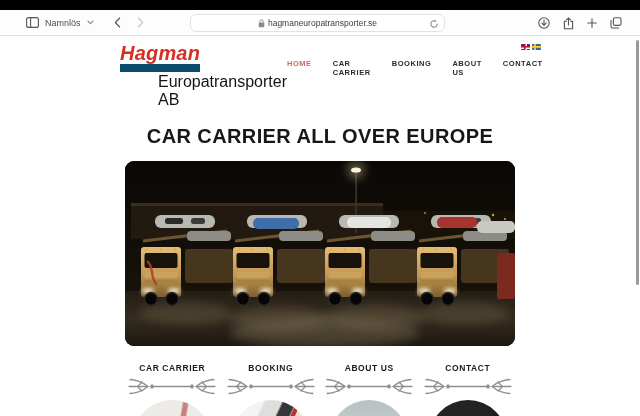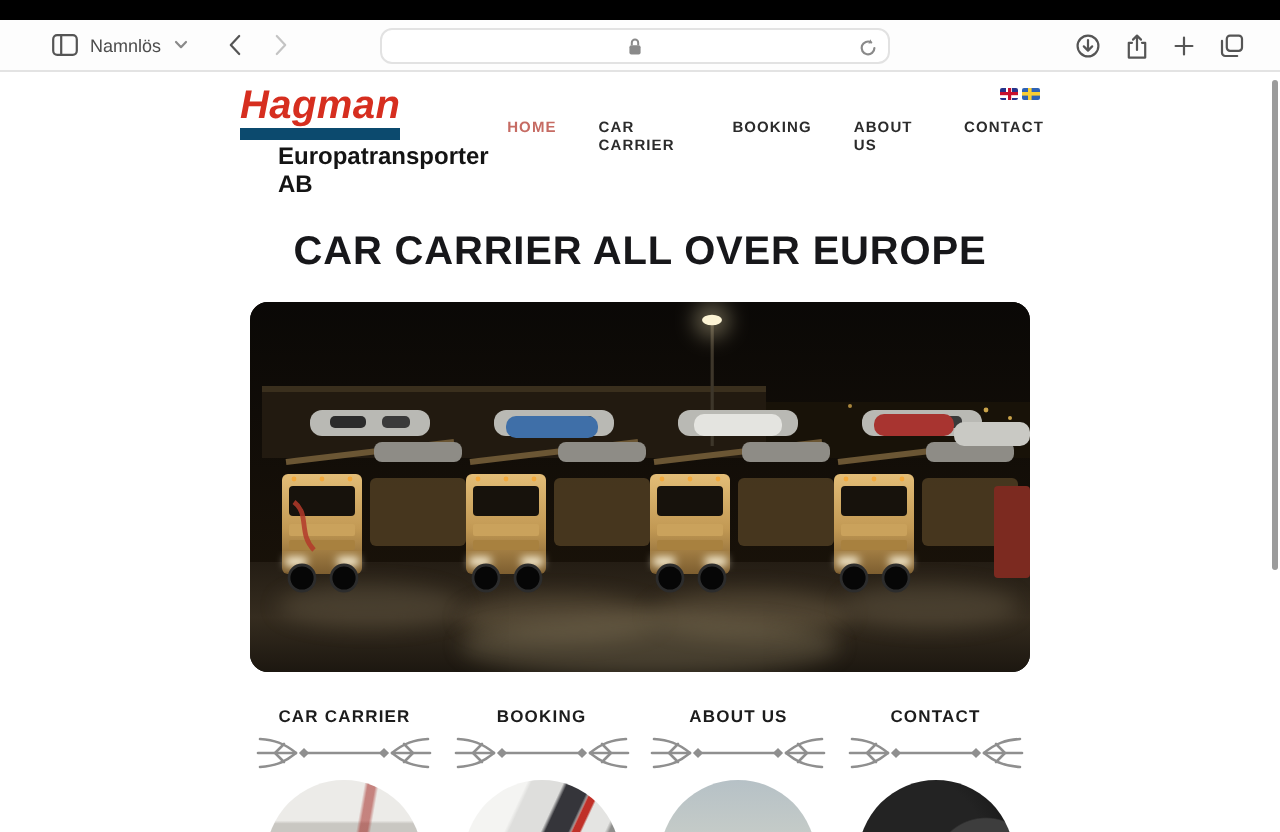--- a/index.html
+++ b/index.html
@@ -26,22 +26,22 @@
 
   
   .scrollbar-thumb { position:absolute; right:1px; top:40px; width:3px; height:245px;
     background:#9b9b9b; border-radius:2px; z-index:50; }
 
   
   .page { width:404px; margin:0 auto; padding-top:7px; }
   .site-header { display:flex; justify-content:space-between; align-items:flex-start; }
   .logo { padding-left:2px; }
   .logo-name { font-size:20px; font-weight:800; font-style:italic; color:#d62e1f;
-    letter-spacing:.2px; border-bottom:6px solid #0c4a6e; padding-bottom:0; line-height:1.05; display:inline-block; }
-  .logo-sub { font-size:12px; font-weight:700; color:#141414; margin-left:19px; margin-top:1px; }
+    letter-spacing:.2px; border-bottom:8px solid #0c4a6e; padding-bottom:0; line-height:1.05; display:inline-block; }
+  .logo-sub { font-size:16px; font-weight:400; color:#141414; margin-left:38px; margin-top:1px; }
   .header-right { display:flex; flex-direction:column; align-items:flex-end; }
   .flags { display:flex; gap:2px; margin-top:1px; margin-right:2px; }
   .flag { width:9px; height:6px; border-radius:1px; }
   .flag-uk { background-color:#26348b;
     background-image:
       linear-gradient(#c8102e,#c8102e), linear-gradient(#c8102e,#c8102e),
       linear-gradient(#fff,#fff), linear-gradient(#fff,#fff);
     background-size:100% 1.6px, 1.6px 100%, 100% 3px, 3px 100%;
     background-position:center,center,center,center; background-repeat:no-repeat; }
   .flag-se { background-color:#2e63b5;
@@ -119,20 +119,21 @@
     </span>
   </div>
 
   <div class="addressbar">
     <span class="icon-btn">
       <svg width="7" height="9" viewBox="0 0 7 9">
         <rect x="0.7" y="3.6" width="5.6" height="4.6" rx="1" fill="#8a8a8a"></rect>
         <path d="M1.9 3.6 V2.4 a1.6 1.6 0 0 1 3.2 0 V3.6" fill="none" stroke="#8a8a8a" stroke-width="1"></path>
       </svg>
     </span>
+    <span class="url">hagmaneuropatransporter.se</span>
     <span class="icon-btn reload">
       <svg width="10" height="10" viewBox="0 0 10 10">
         <path d="M8.2 5 A3.2 3.2 0 1 1 6.6 2.2" class="ln ln-gray"></path>
         <path d="M6.2 0.6 L7 2.4 L5.2 2.9" fill="#8a8a8a" stroke="none"></path>
       </svg>
     </span>
   </div>
 
   <div class="tb-right">
     <span class="icon-btn">

